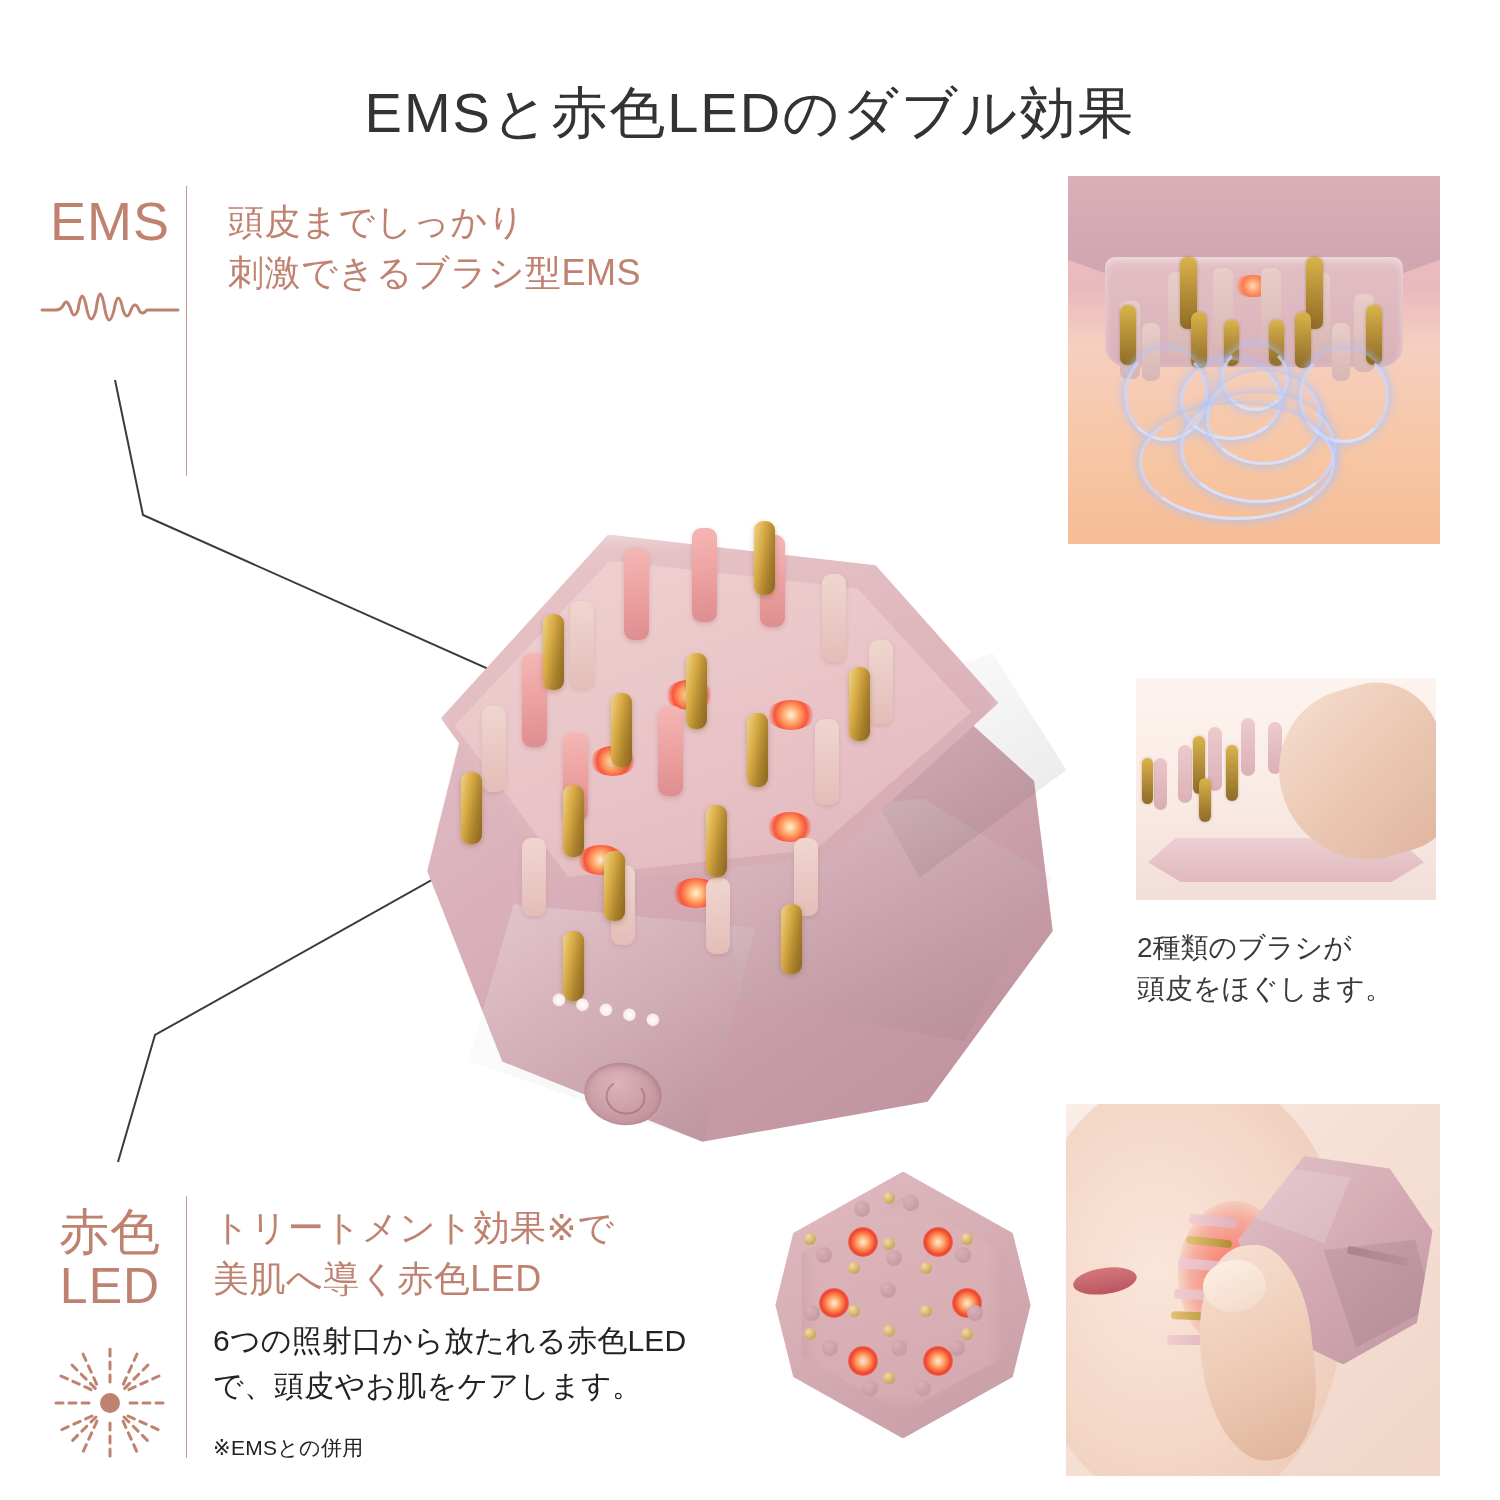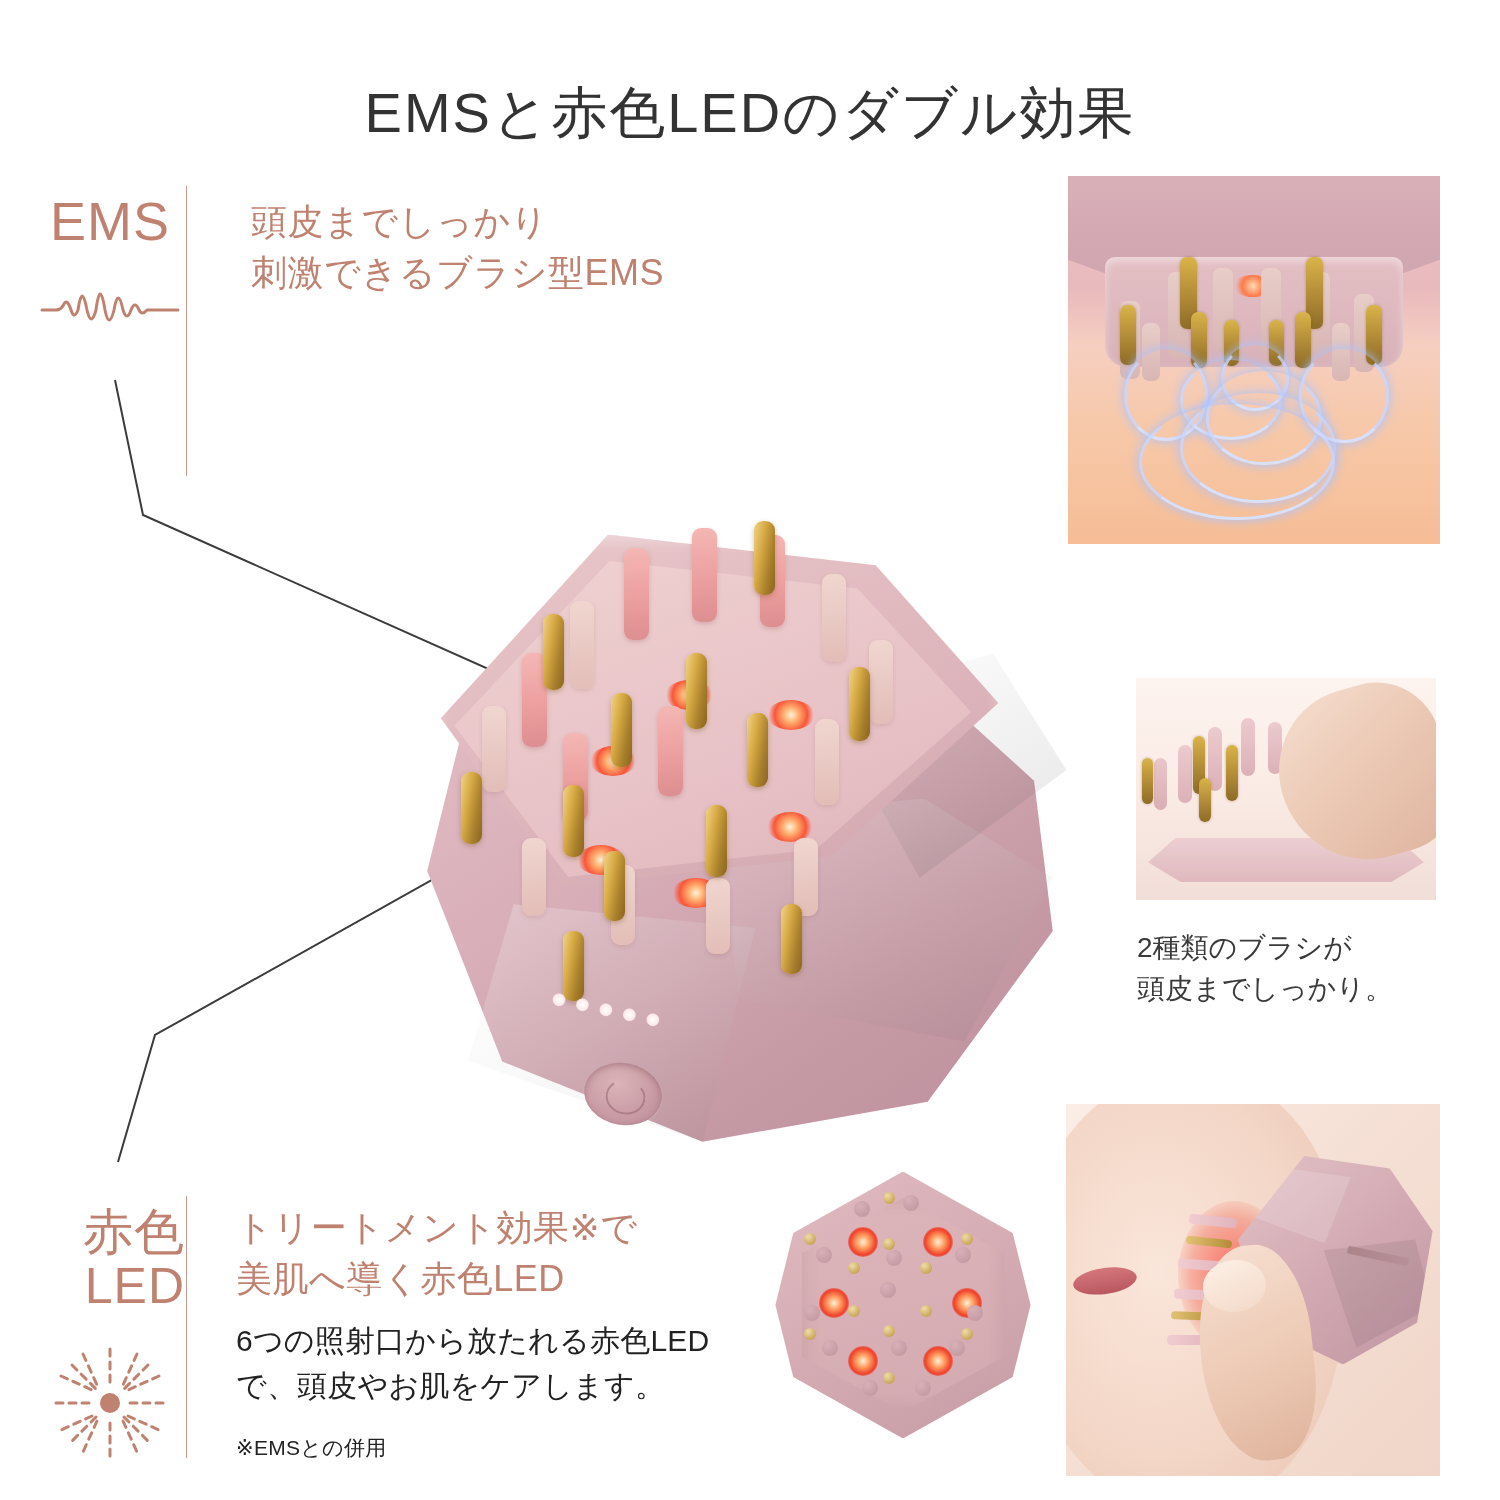--- a/index.html
+++ b/index.html
@@ -28,33 +28,33 @@
   .label-word{
     color:#c08270;
     font-weight:400;
     text-align:center;
     line-height:1.08;
     letter-spacing:1px;
   }
   #ems-label{left:35px;top:192px;width:150px;}
   #ems-label .label-word{font-size:54px;}
   #led-label{left:35px;top:1205px;width:150px;}
-  #led-label .label-word{font-size:50px;text-align:right;}
+  #led-label .label-word{font-size:50px;}
 
   .icon-wave{margin-top:26px;display:flex;justify-content:center;}
   .icon-burst{margin-top:30px;display:flex;justify-content:center;}
 
   .vdivider{
     position:absolute;width:1px;background:#c79c8e;
   }
   #vdiv-ems{left:186px;top:186px;height:290px;}
   #vdiv-led{left:186px;top:1196px;height:262px;}
 
   
-  .txt-block{position:absolute;margin-left:23px;}
+  .txt-block{position:absolute;}
   .sub-head{
     color:#c08270;
     font-size:36px;
     line-height:1.42;
     letter-spacing:0.5px;
     font-weight:400;
     white-space:pre-line;
   }
   .body-copy{
     color:#222222;
@@ -319,21 +319,21 @@
     <div class="pin soft" style="left:68%;top:34%;width:14px;height:54px;background:linear-gradient(180deg,#e6c0c5,#d4a6ad);"></div>
     <div class="pin soft" style="left:78%;top:30%;width:14px;height:58px;background:linear-gradient(180deg,#e6c0c5,#d4a6ad);"></div>
     <div class="pin gold" style="left:2%;top:36%;width:11px;height:46px;"></div>
     <div class="pin gold" style="left:19%;top:26%;width:12px;height:58px;"></div>
     <div class="pin gold" style="left:21%;top:45%;width:12px;height:44px;"></div>
     <div class="pin gold" style="left:30%;top:30%;width:12px;height:56px;"></div>
     <div class="pin gold" style="left:60%;top:42%;width:12px;height:46px;"></div>
     <div class="finger"></div>
   </div>
   <div class="cap-right">2種類のブラシが
-頭皮までしっかり。</div>
+頭皮をほぐします。</div>
 
   <div id="photo-led">
     <div class="led-body"></div>
     <div class="led-face"></div>
     <div class="led-dot" style="left:31%;top:23%;"></div>
     <div class="led-dot" style="left:57%;top:23%;"></div>
     <div class="led-dot" style="left:21%;top:44%;"></div>
     <div class="led-dot" style="left:67%;top:44%;"></div>
     <div class="led-dot" style="left:31%;top:64%;"></div>
     <div class="led-dot" style="left:57%;top:64%;"></div>

